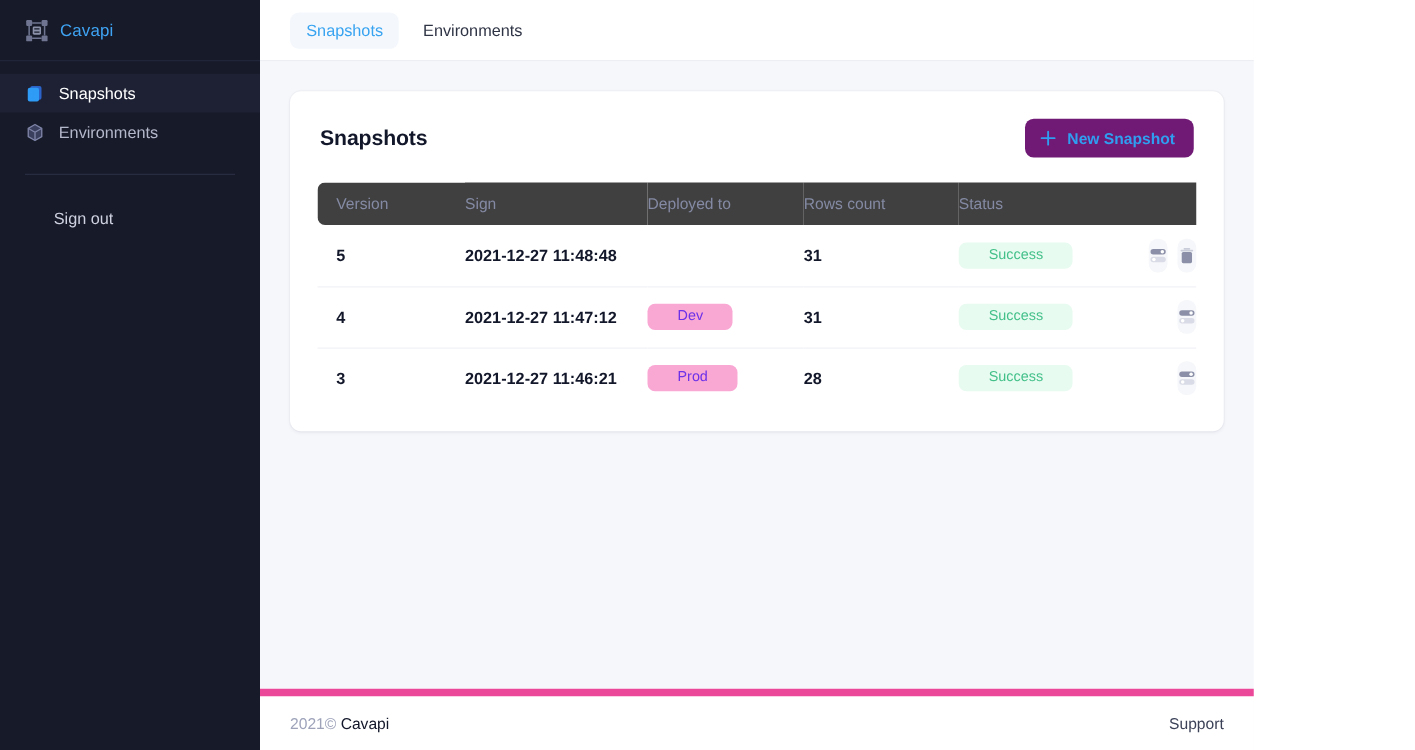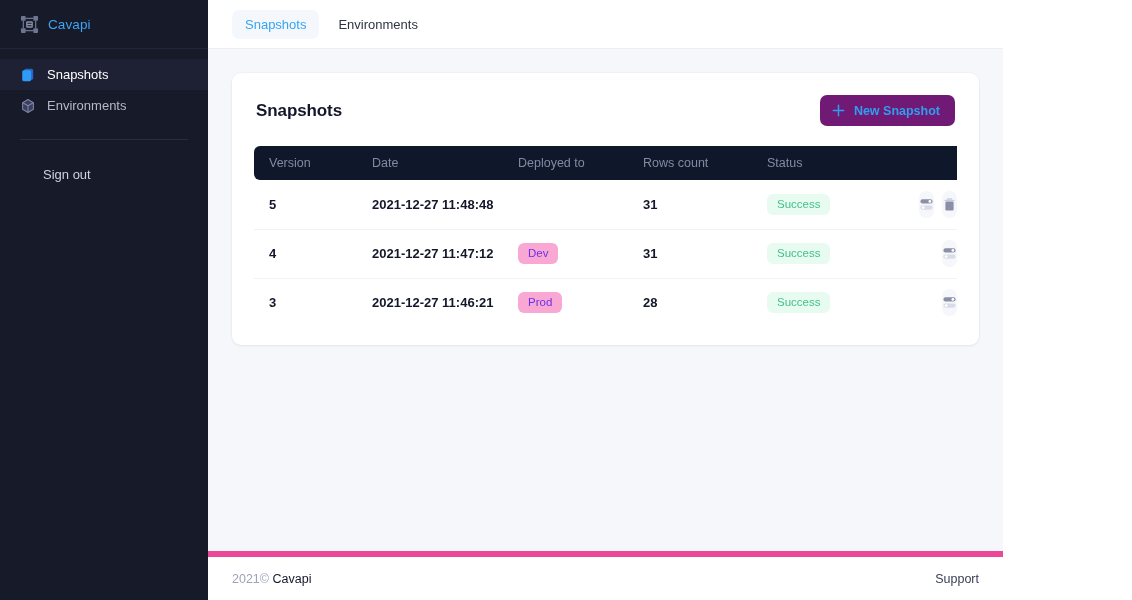--- a/index.html
+++ b/index.html
@@ -168,21 +168,21 @@
   }
   .plus-ico { width: 13px; height: 13px; display:block; }
 
   
   table.snap {
     width: 100%;
     border-collapse: collapse;
     table-layout: fixed;
   }
   table.snap thead tr {
-    background: #0f172a;
+    background: #404040;
   }
   table.snap th {
     text-align: left;
     font-size: 12.5px;
     font-weight: normal;
     color: #848aa3;
     padding: 10px 0 10px 0;
     height: 33px;
   }
   table.snap th:first-child { border-radius: 6px 0 0 6px; padding-left: 15px; }
@@ -202,21 +202,21 @@
   .col-deployed { width: 125px; }
   .col-rows     { width: 124px; }
   .col-status   { width: 190px; }
   .col-actions  { width: auto; }
 
   .cell-strong { font-weight: bold; }
 
   .badge {
     display: inline-block;
     font-size: 11.5px;
-    padding: 4px 10px;
+    padding: 4px 24px;
     border-radius: 6px;
     line-height: 1.1;
   }
   .badge-env {
     background: #f9a8d4;
     color: #6d31e8;
   }
   .badge-ok {
     background: #e8fbf0;
     color: #43c08a;
@@ -327,21 +327,21 @@
               </svg>
             </span>
             <span>New Snapshot</span>
           </button>
         </div>
 
         <table class="snap">
           <thead>
             <tr>
               <th class="col-version">Version</th>
-              <th class="col-date">Date</th>
+              <th class="col-date">Sign</th>
               <th class="col-deployed">Deployed to</th>
               <th class="col-rows">Rows count</th>
               <th class="col-status">Status</th>
               <th class="col-actions"></th>
             </tr>
           </thead>
           <tbody>
 
             <tr>
               <td class="col-version cell-strong">5</td>

